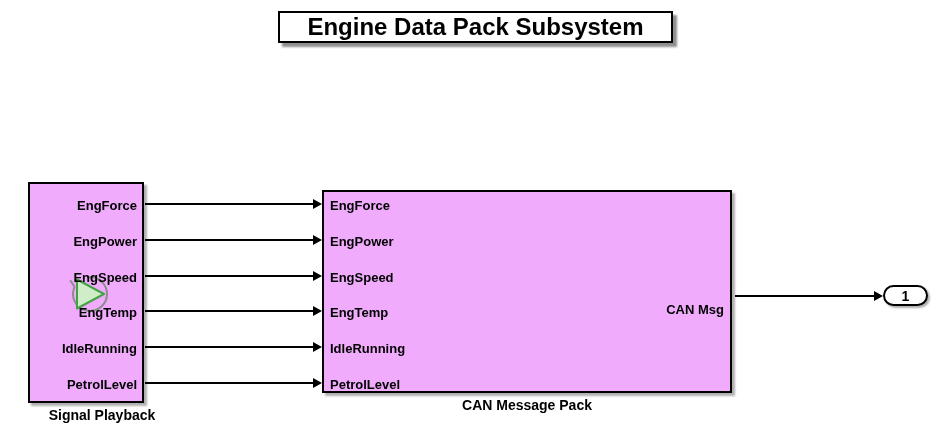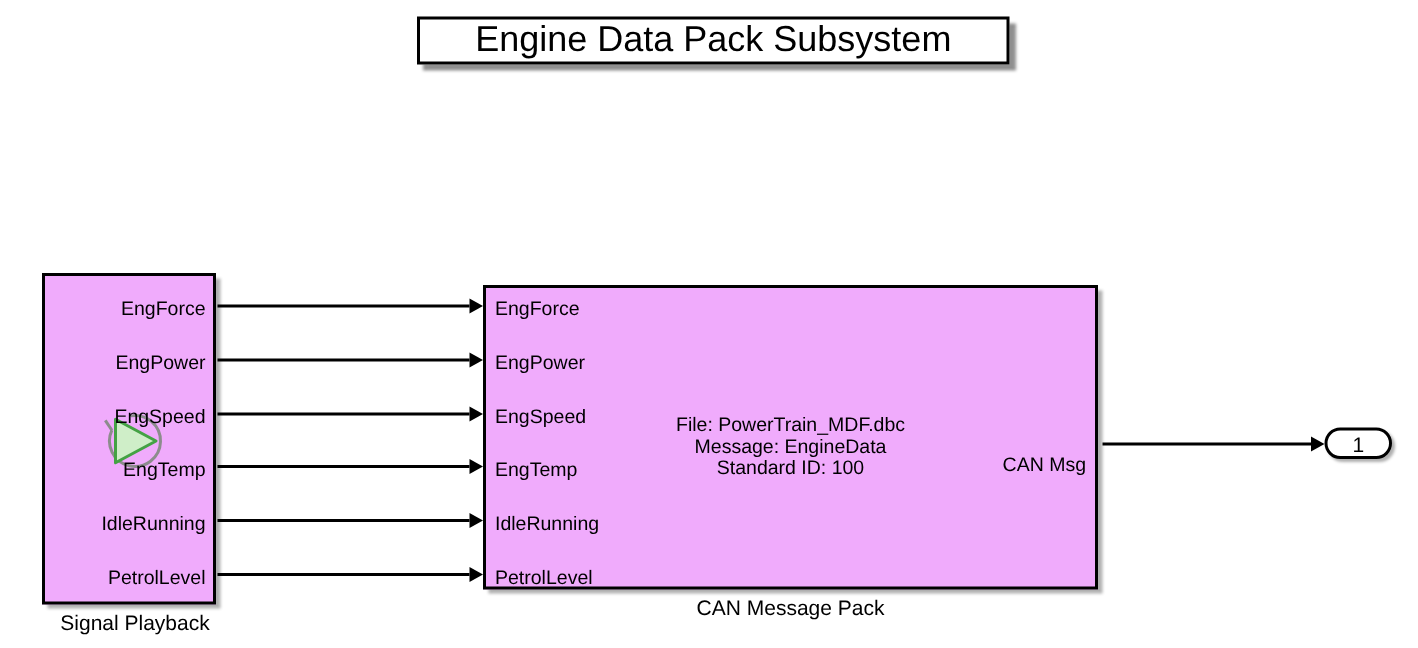--- a/index.html
+++ b/index.html
@@ -1,19 +1,19 @@
 <!DOCTYPE html>
 <html><head>
 <meta charset="utf-8">
 <style>
   * { margin:0; padding:0; box-sizing:border-box; }
   html,body { background:#ffffff; }
   .canvas {
     position:relative; width:945px; height:432px; background:#ffffff;
-    font-family:"Liberation Sans", sans-serif; color:#000; overflow:hidden;
+    font-family:"Liberation Sans", sans-serif; color:#000; overflow:hidden;font-weight:bold;
   }
   .title-block {
     position:absolute; left:278px; top:11px; width:395px; height:32px;
     background:#ffffff; border:2px solid #000;
     box-shadow:4px 4px 2px #8f8f8f;
     display:flex; align-items:center; justify-content:center;
     font-size:24px; white-space:nowrap;
   }
   .sim-block {
     position:absolute; background:#f0abfc; border:2px solid #000;
@@ -23,21 +23,21 @@
   .can-block { left:322px; top:190px; width:410px; height:203px; }
   .port-row {
     position:absolute; height:18px; line-height:18px; font-size:13px;
     white-space:nowrap; z-index:2;
   }
   .port-row.out { right:5px; text-align:right; }
   .port-row.in  { left:6px;  text-align:left; }
   .block-label {
     position:absolute; text-align:center; font-size:14px; white-space:nowrap;
   }
-  .sp-label  { left:22px;  top:407px; width:136px; }
+  .sp-label  { left:34px;  top:407px; width:136px; }
   .can-label { left:322px; top:397px; width:410px; }
   .can-info {
     position:absolute; left:0; right:0; top:84px; text-align:center;
     font-size:13px; line-height:14.5px; z-index:1;
   }
   .can-info span { display:block; }
   .can-out-label {
     position:absolute; right:6px; top:109px; height:18px; line-height:18px;
     font-size:13px;
   }
@@ -97,25 +97,20 @@
   <div class="wire" style="left:145px; top:382px; width:168px"></div>
   <div class="arrowhead" style="left:313px; top:378px"></div>
 
   <div class="sim-block can-block">
     <div class="port-row in" style="top:5px">EngForce</div>
     <div class="port-row in" style="top:41px">EngPower</div>
     <div class="port-row in" style="top:77px">EngSpeed</div>
     <div class="port-row in" style="top:112px">EngTemp</div>
     <div class="port-row in" style="top:148px">IdleRunning</div>
     <div class="port-row in" style="top:184px">PetrolLevel</div>
-    <div class="can-info">
-      <span>File: PowerTrain_MDF.dbc</span>
-      <span>Message: EngineData</span>
-      <span>Standard ID: 100</span>
-    </div>
     <div class="can-out-label">CAN Msg</div>
   </div>
   <div class="block-label can-label">CAN Message Pack</div>
 
   <div class="wire" style="left:735px; top:295px; width:139px"></div>
   <div class="arrowhead" style="left:874px; top:291px"></div>
 
   <div class="outport">
     <span>1</span>
   </div>

